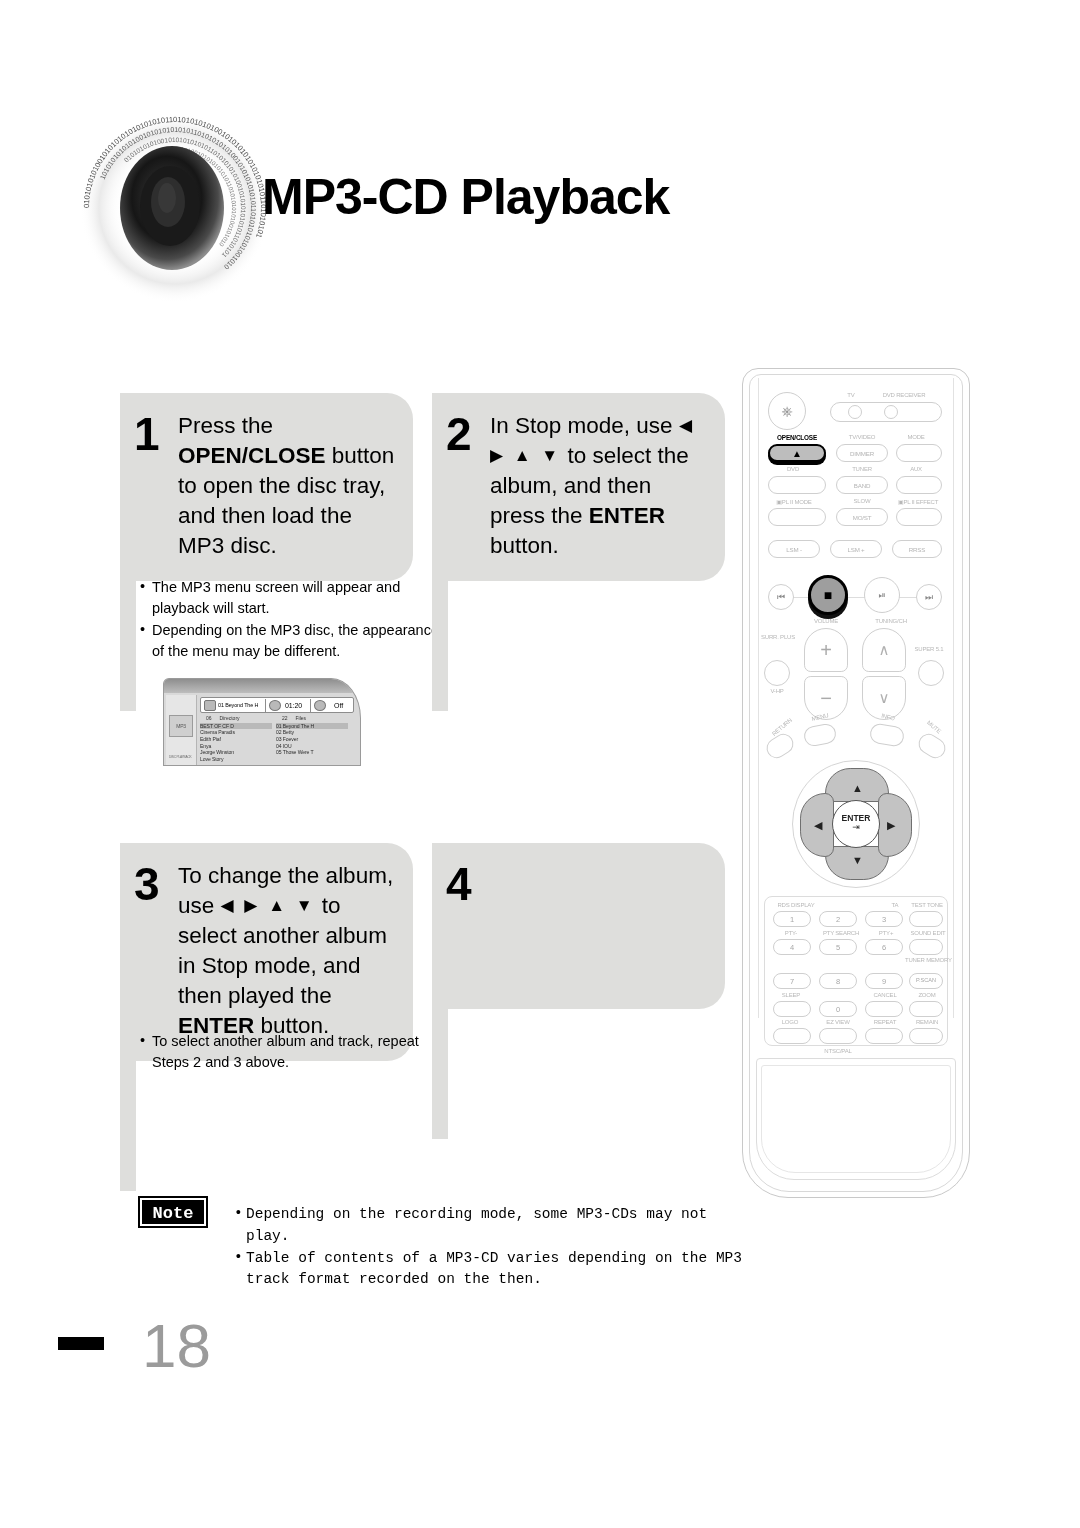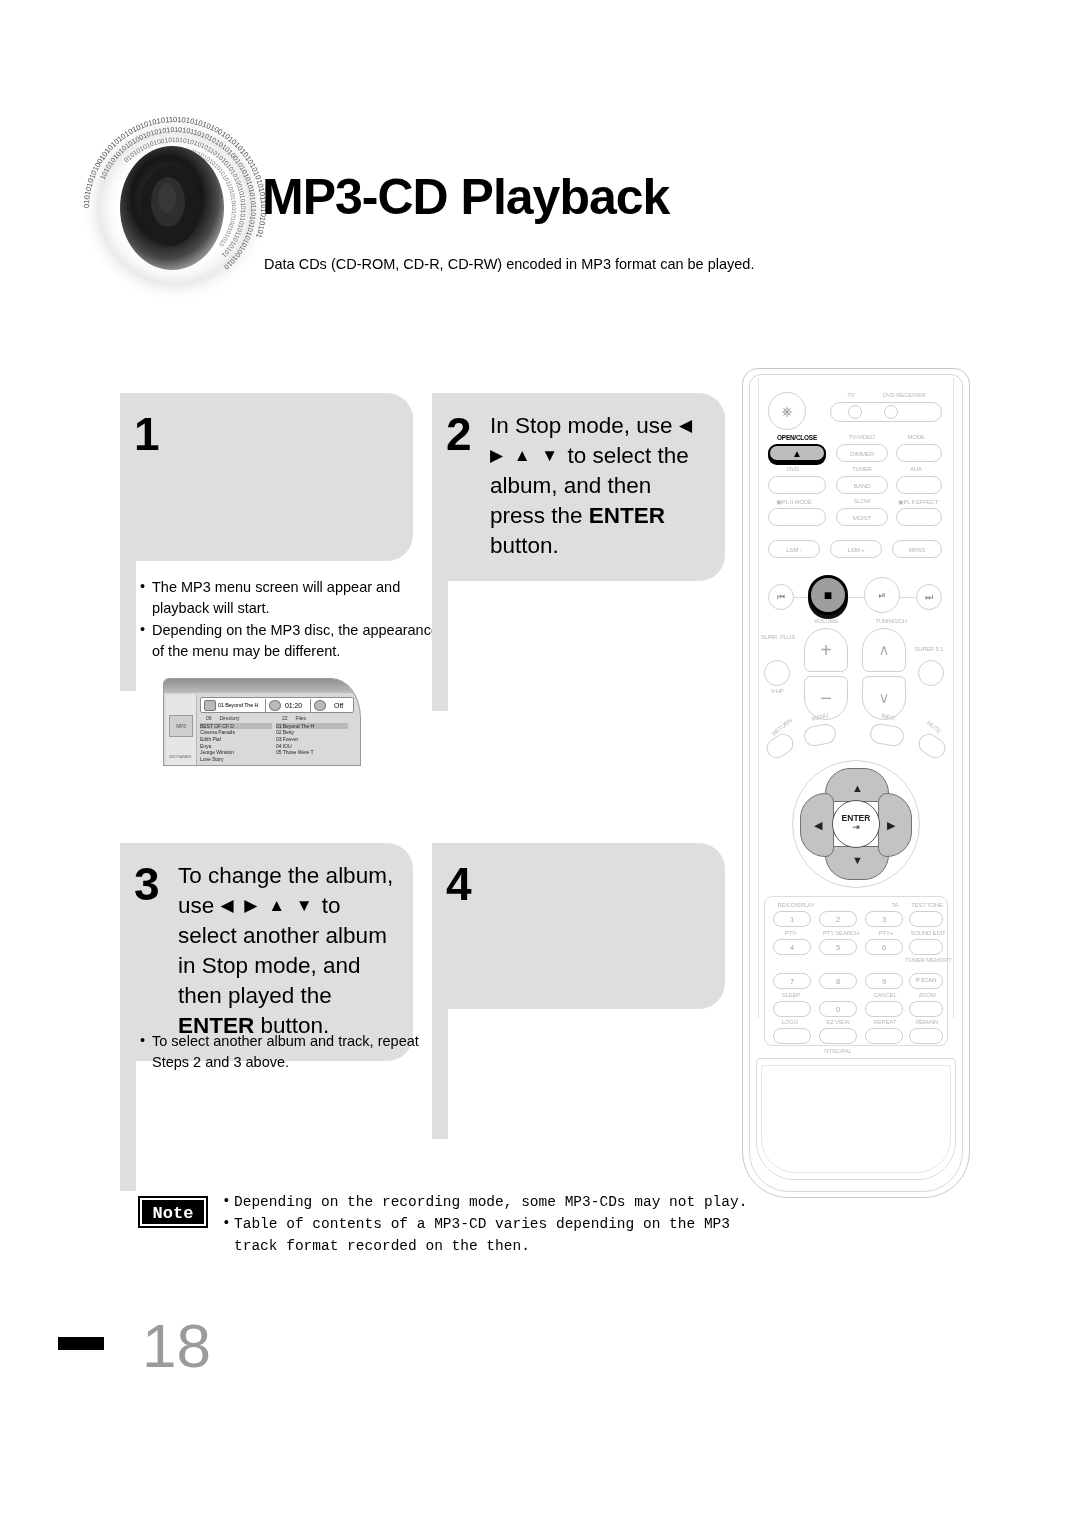--- a/index.html
+++ b/index.html
@@ -246,21 +246,21 @@
   }
   #note-list li {
     list-style: none;
     position: relative;
     padding-left: 12px;
   }
   #note-list li:before {
     content: "•";
     position: absolute; left: 0; top: -1px;
   }
-  #note-list ul { margin:0; padding:0; }
+  #note-list ul { margin:12px; padding:0; }
 
   
   #footer-bar {
     position: absolute;
     left: 58px; top: 1337px;
     width: 46px; height: 13px;
     background: #000;
   }
   #page-number {
     position: absolute;
@@ -479,27 +479,29 @@
     </text>
     <text font-size="6" fill="#7a7a7a" font-family="Liberation Sans, sans-serif">
       <textPath href="#ring4" startOffset="20%">01010101010010101010101011010101010100101010</textPath>
     </text>
     <ellipse cx="97" cy="100" rx="52" ry="62" fill="url(#spk)"></ellipse>
     <ellipse cx="95" cy="98" rx="30" ry="40" fill="#1a1a1a"></ellipse>
     <ellipse cx="93" cy="94" rx="17" ry="25" fill="#2e2e2e"></ellipse>
     <ellipse cx="92" cy="90" rx="9" ry="15" fill="#3d3d3d" opacity="0.7"></ellipse>
   </svg>
   <div id="page-title">MP3-CD Playback</div>
-  <div id="page-subtitle">Data CDs (CD-ROM, CD-R, CD-RW) encoded in MP3 format can be played.</div>
 </div>
 
 <div class="step-col" style="left:120px; top:393px;">
   <div class="step-box tall">
     <div class="step-inner">
       <div class="step-num">1</div>
+      <div class="step-text">
+        <span>Press the </span><b>OPEN/CLOSE</b><span> button to open the disc tray, and then load the MP3 disc.</span>
+      </div>
     </div>
   </div>
   <div class="step-rail"></div>
 </div>
 <div style="position:absolute; left:126px; top:565px; width:300px;" class="bullets">
   <ul>
     <li>The MP3 menu screen will appear and playback will start.</li>
     <li>Depending on the MP3 disc, the appearance of the menu may be different.</li>
   </ul>
 </div>

